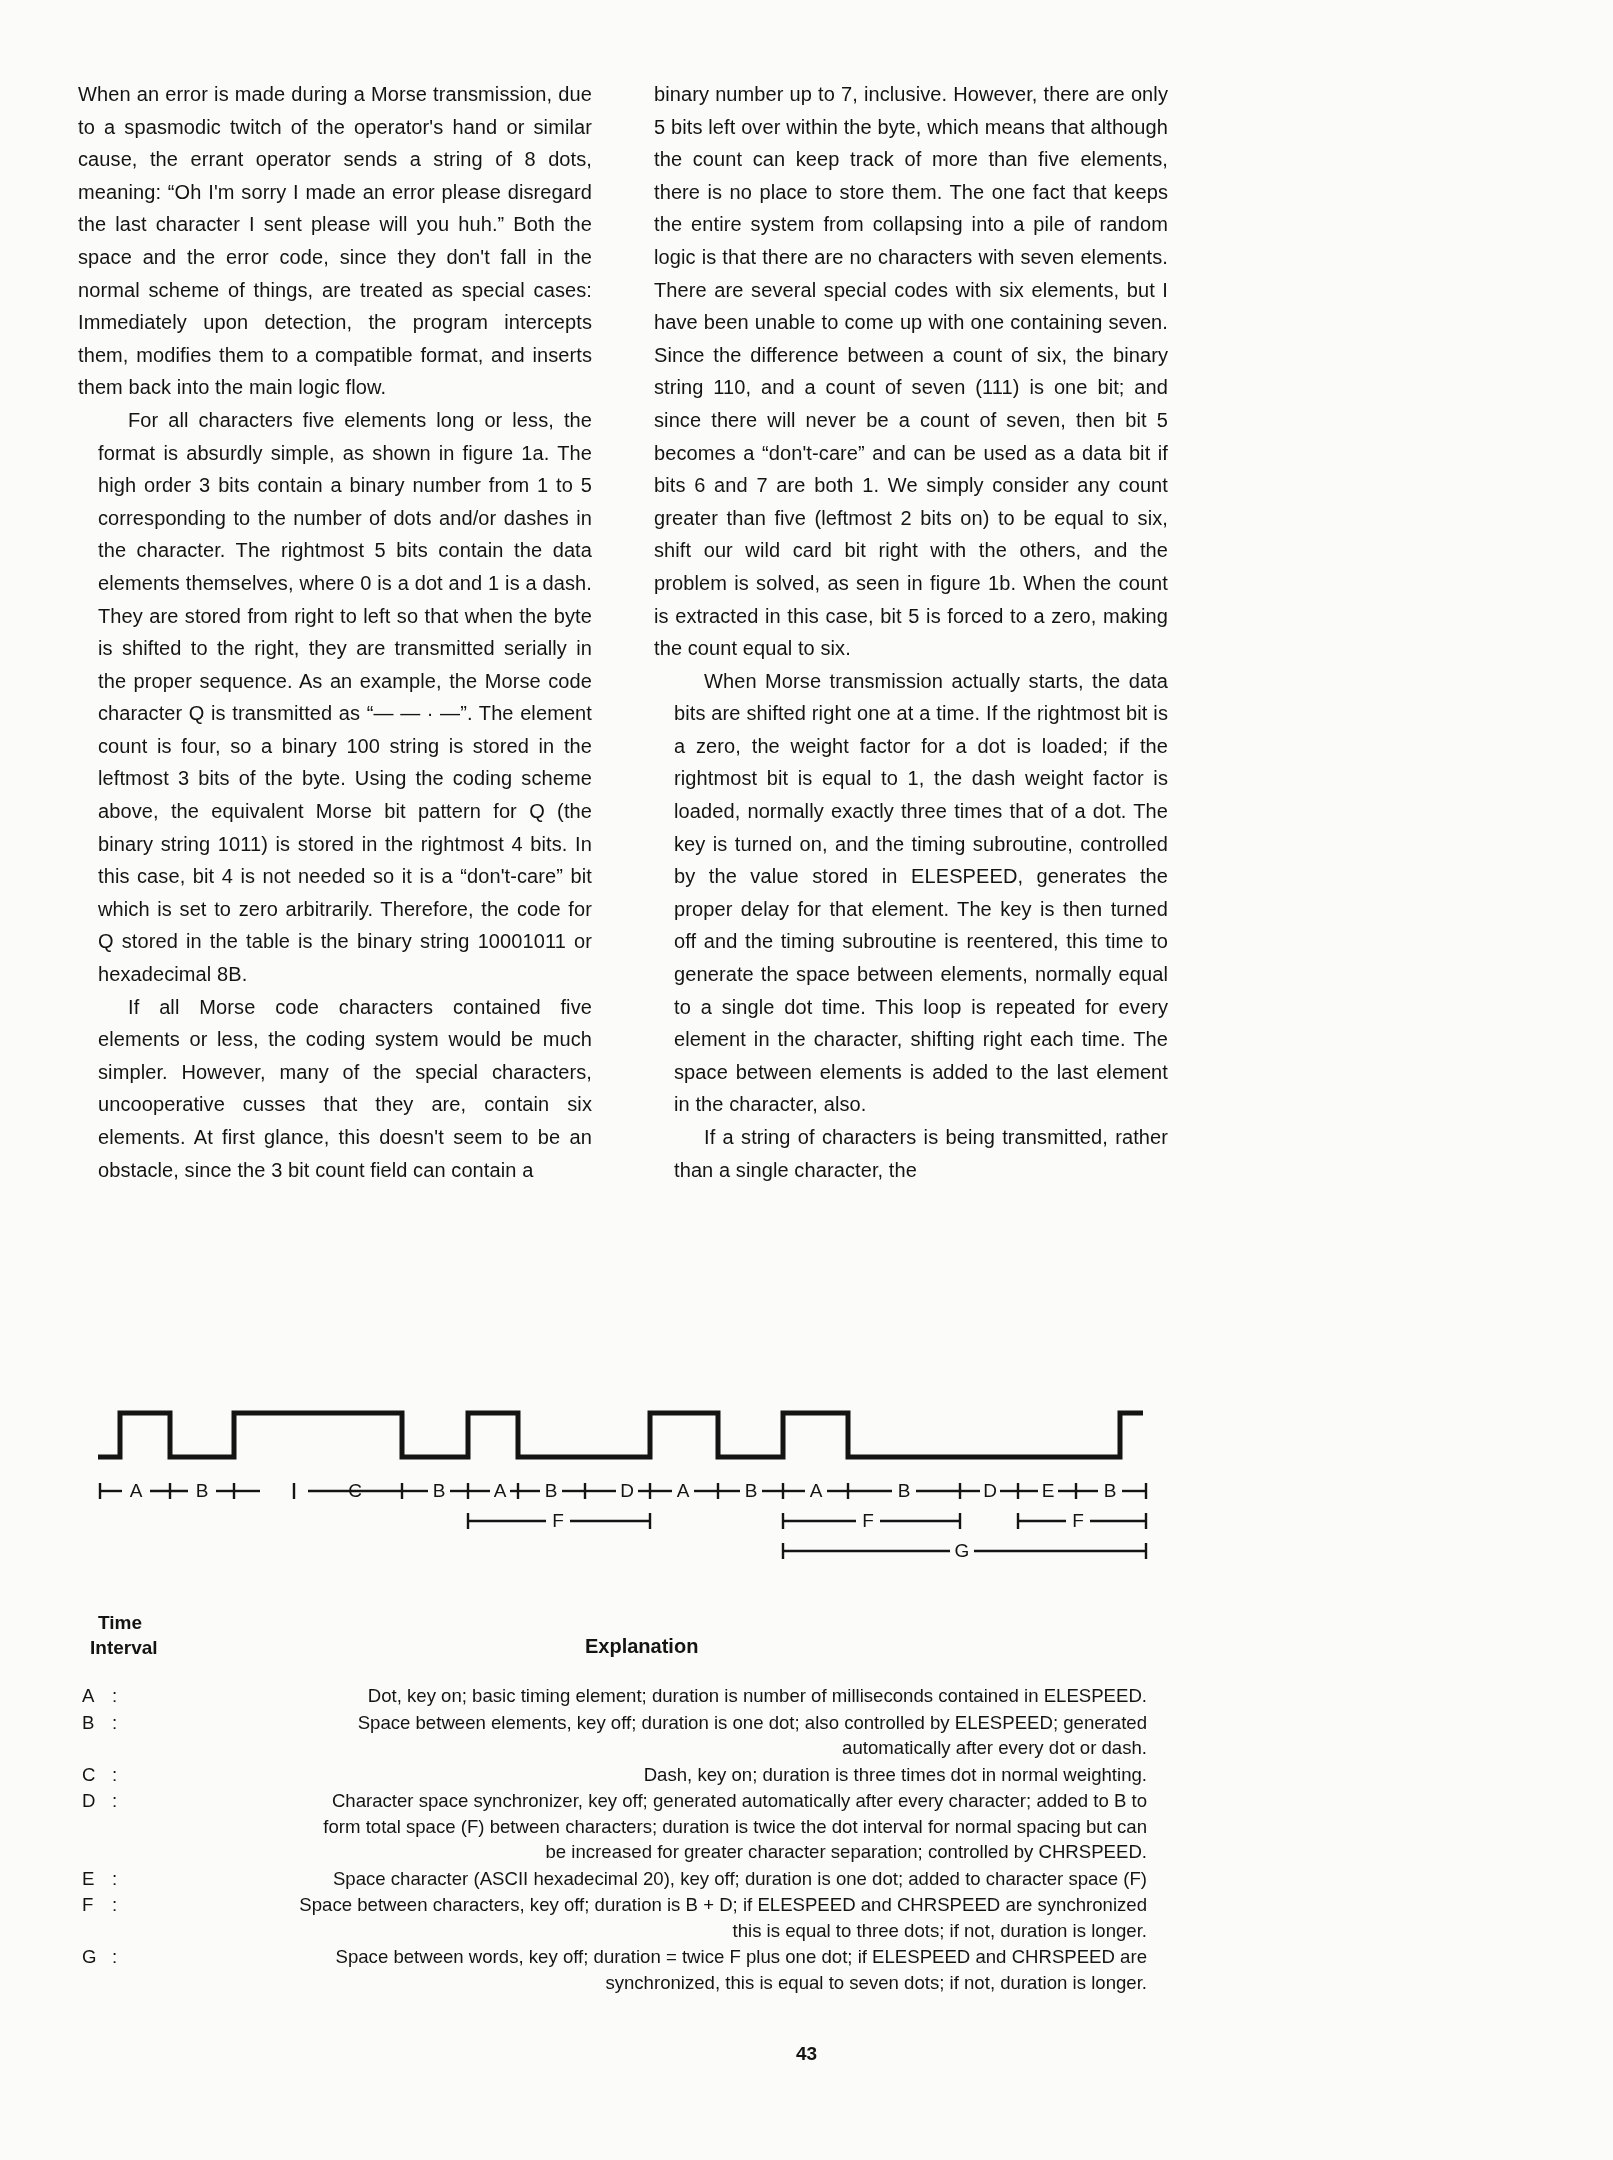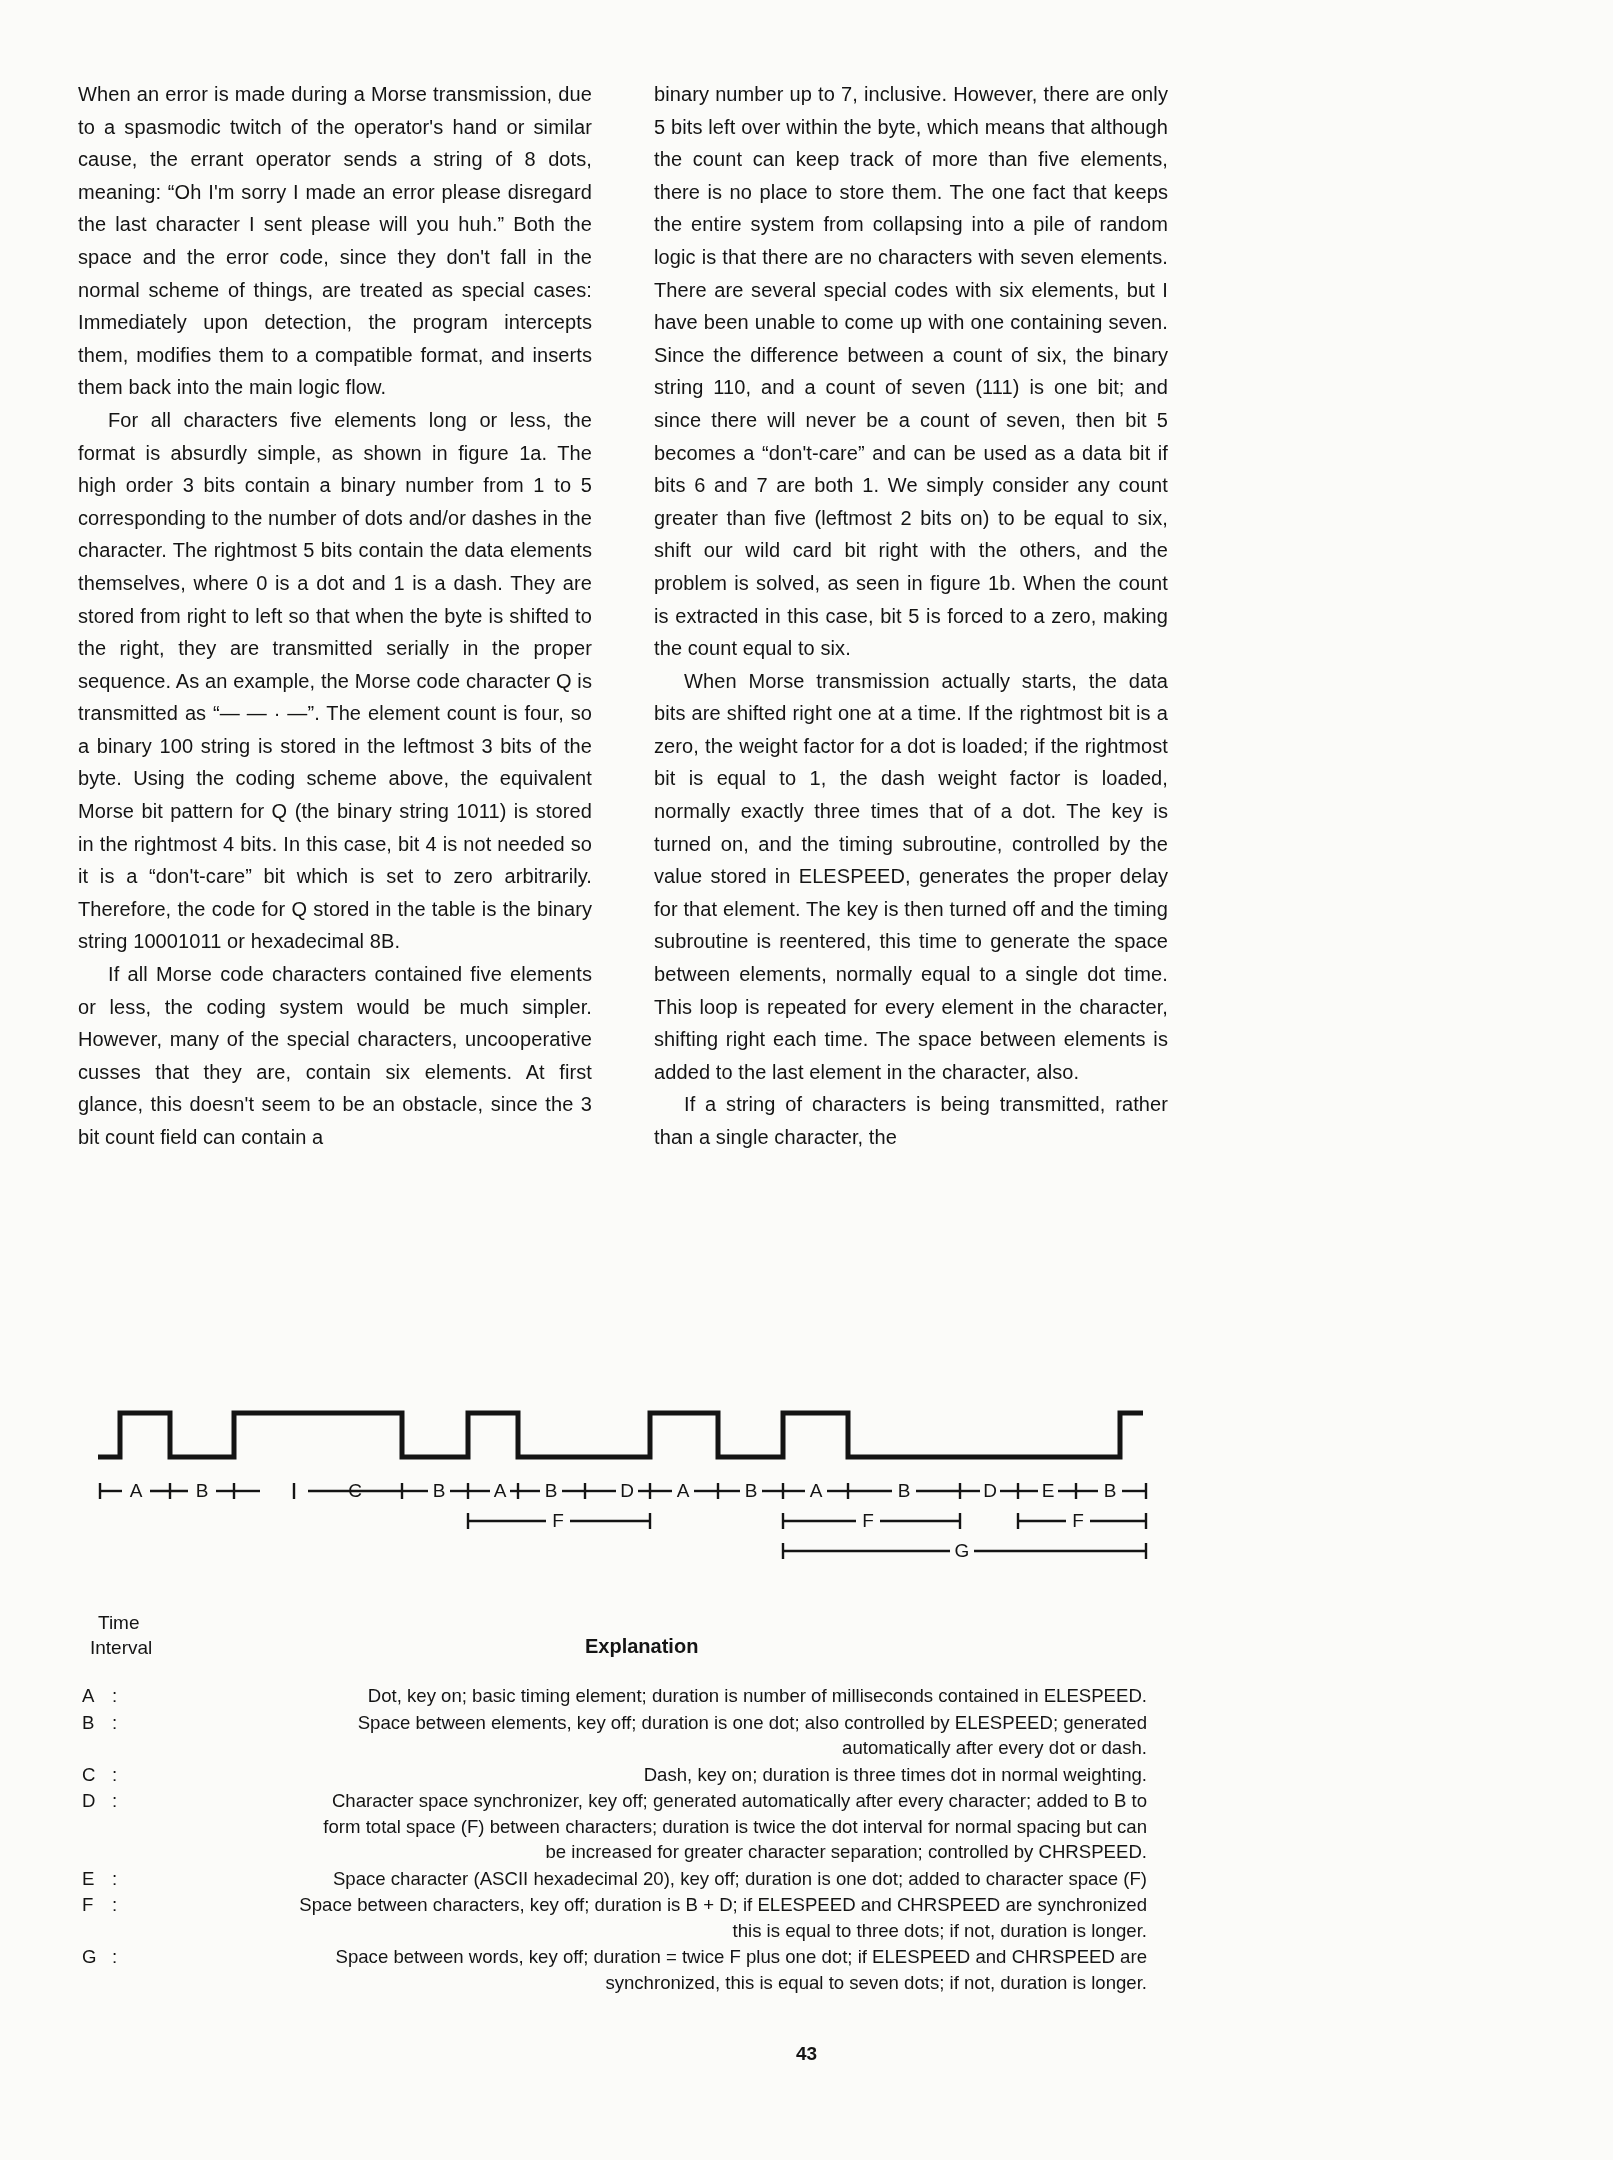--- a/index.html
+++ b/index.html
@@ -33,21 +33,21 @@
     margin: 0;
     font-size: 20px;
     line-height: 32.6px;
     text-align: justify;
     text-justify: inter-word;
     letter-spacing: 0.1px;
   }
   .col p.indent {
     text-indent: 30px;
   }
-  .col p + p { margin-top: 0; }
+  .col p + p { margin-top: 0; margin-left: 20px; }
 
   
   .figure {
     position: absolute;
     left: 78px;
     top: 1395px;
     width: 1090px;
   }
   .wave-wrap {
     position: relative;
@@ -72,21 +72,21 @@
     height: 30px;
   }
   .ruler2 svg, .ruler3 svg { display: block; }
 
   
   .legend-head {
     position: absolute;
     left: 90px;
     top: 1610px;
     font-size: 19px;
-    font-weight: normal;
+    font-weight: bold;
     line-height: 25px;
   }
   .legend-head .l1 { margin-left: 8px; }
   .legend-explanation {
     position: absolute;
     left: 585px;
     top: 1635px;
     font-size: 20px;
     font-weight: bold;
   }

